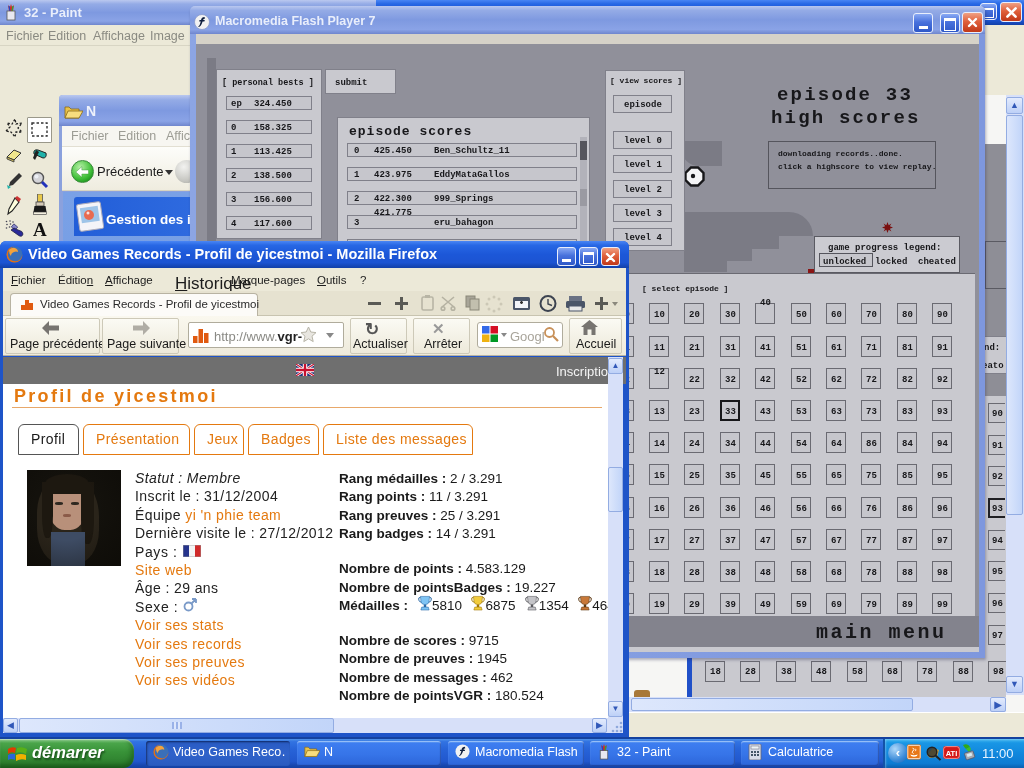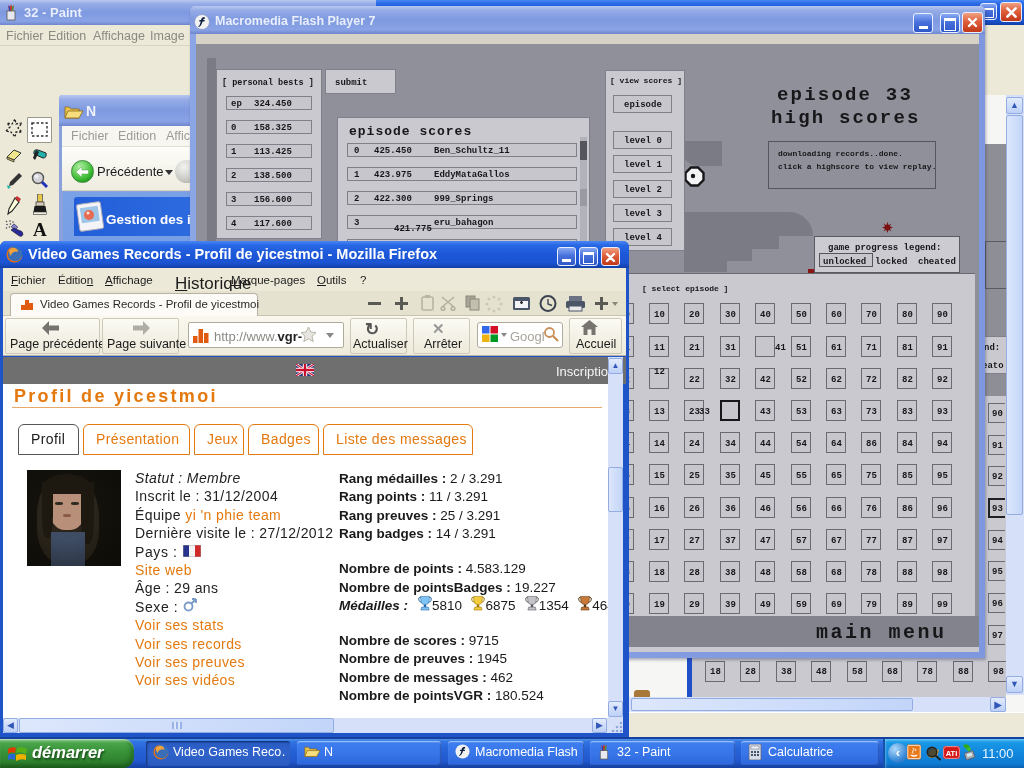--- a/index.html
+++ b/index.html
@@ -244,21 +244,21 @@
 <div class="a" style="left:151px;top:123px;width:230px;height:14px;background:#c6c6cc;border:1px solid #80808a;box-sizing:border-box;"></div>
 <div class="a gt" style="left:158px;top:126px;">1</div>
 <div class="a gt" style="left:178px;top:126px;">423.975</div>
 <div class="a gt" style="left:238px;top:126px;">EddyMataGallos</div>
 <div class="a" style="left:151px;top:147px;width:230px;height:14px;background:#c6c6cc;border:1px solid #80808a;box-sizing:border-box;"></div>
 <div class="a gt" style="left:158px;top:150px;">2</div>
 <div class="a gt" style="left:178px;top:150px;">422.300</div>
 <div class="a gt" style="left:238px;top:150px;">999_Springs</div>
 <div class="a" style="left:151px;top:171px;width:230px;height:14px;background:#c6c6cc;border:1px solid #80808a;box-sizing:border-box;"></div>
 <div class="a gt" style="left:158px;top:174px;">3</div>
-<div class="a gt" style="left:178px;top:180px;margin-left:20px;">421.775</div>
+<div class="a gt" style="left:178px;top:164px;">421.775</div>
 <div class="a gt" style="left:238px;top:174px;">eru_bahagon</div>
 <div class="a" style="left:151px;top:195px;width:230px;height:10px;background:#c6c6cc;border:1px solid #80808a;box-sizing:border-box;"></div>
 <div class="a" style="left:384px;top:93px;width:7px;height:110px;background:#b2b2ba;"></div>
 <div class="a" style="left:384px;top:97px;width:7px;height:19px;background:#55555d;"></div>
 <div class="a" style="left:384px;top:145px;width:7px;height:17px;background:#9a9aa2;"></div>
 <div class="a" style="left:409px;top:26px;width:80px;height:181px;background:#c9c9cf;border:1px solid #80808a;box-sizing:border-box;"></div>
 <div class="a gt" style="left:414px;top:32px;font-size:8px;">[ view scores ]</div>
 <div class="a" style="left:417px;top:51px;width:59px;height:18px;background:#c6c6cc;border:1px solid #80808a;box-sizing:border-box;"></div>
 <div class="a gt" style="left:428px;top:56px;">episode</div>
 <div class="a" style="left:417px;top:87px;width:59px;height:18px;background:#c6c6cc;border:1px solid #80808a;box-sizing:border-box;"></div>
@@ -344,37 +344,37 @@
 <div class="a gt" style="left:493px;top:524px;">28</div>
 <div class="a" style="left:488px;top:549px;width:20px;height:21px;background:#c6c6cc;border:1px solid #6a6a72;box-sizing:border-box;"></div>
 <div class="a gt" style="left:493px;top:556px;">29</div>
 <div class="a" style="left:524px;top:259px;width:20px;height:21px;background:#c6c6cc;border:1px solid #6a6a72;box-sizing:border-box;"></div>
 <div class="a gt" style="left:529px;top:266px;">30</div>
 <div class="a" style="left:524px;top:292px;width:20px;height:21px;background:#c6c6cc;border:1px solid #6a6a72;box-sizing:border-box;"></div>
 <div class="a gt" style="left:529px;top:299px;">31</div>
 <div class="a" style="left:524px;top:324px;width:20px;height:21px;background:#c6c6cc;border:1px solid #6a6a72;box-sizing:border-box;"></div>
 <div class="a gt" style="left:529px;top:331px;">32</div>
 <div class="a" style="left:524px;top:356px;width:20px;height:21px;background:#c6c6cc;border:2px solid #17171a;box-sizing:border-box;"></div>
-<div class="a gt" style="left:503px;top:363px;text-align:right;">33</div>
+<div class="a gt" style="left:529px;top:363px;text-align:right;">33</div>
 <div class="a" style="left:524px;top:388px;width:20px;height:21px;background:#c6c6cc;border:1px solid #6a6a72;box-sizing:border-box;"></div>
 <div class="a gt" style="left:529px;top:395px;">34</div>
 <div class="a" style="left:524px;top:420px;width:20px;height:21px;background:#c6c6cc;border:1px solid #6a6a72;box-sizing:border-box;"></div>
 <div class="a gt" style="left:529px;top:427px;">35</div>
 <div class="a" style="left:524px;top:453px;width:20px;height:21px;background:#c6c6cc;border:1px solid #6a6a72;box-sizing:border-box;"></div>
 <div class="a gt" style="left:529px;top:460px;">36</div>
 <div class="a" style="left:524px;top:485px;width:20px;height:21px;background:#c6c6cc;border:1px solid #6a6a72;box-sizing:border-box;"></div>
 <div class="a gt" style="left:529px;top:492px;">37</div>
 <div class="a" style="left:524px;top:517px;width:20px;height:21px;background:#c6c6cc;border:1px solid #6a6a72;box-sizing:border-box;"></div>
 <div class="a gt" style="left:529px;top:524px;">38</div>
 <div class="a" style="left:524px;top:549px;width:20px;height:21px;background:#c6c6cc;border:1px solid #6a6a72;box-sizing:border-box;"></div>
 <div class="a gt" style="left:529px;top:556px;">39</div>
 <div class="a" style="left:559px;top:259px;width:20px;height:21px;background:#c6c6cc;border:1px solid #6a6a72;box-sizing:border-box;"></div>
-<div class="a gt" style="left:564px;top:266px;">40</div>
+<div class="a gt" style="left:564px;top:254px;">40</div>
 <div class="a" style="left:559px;top:292px;width:20px;height:21px;background:#c6c6cc;border:1px solid #6a6a72;box-sizing:border-box;"></div>
-<div class="a gt" style="left:579px;top:299px;">41</div>
+<div class="a gt" style="left:564px;top:299px;">41</div>
 <div class="a" style="left:559px;top:324px;width:20px;height:21px;background:#c6c6cc;border:1px solid #6a6a72;box-sizing:border-box;"></div>
 <div class="a gt" style="left:564px;top:331px;">42</div>
 <div class="a" style="left:559px;top:356px;width:20px;height:21px;background:#c6c6cc;border:1px solid #6a6a72;box-sizing:border-box;"></div>
 <div class="a gt" style="left:564px;top:363px;">43</div>
 <div class="a" style="left:559px;top:388px;width:20px;height:21px;background:#c6c6cc;border:1px solid #6a6a72;box-sizing:border-box;"></div>
 <div class="a gt" style="left:564px;top:395px;">44</div>
 <div class="a" style="left:559px;top:420px;width:20px;height:21px;background:#c6c6cc;border:1px solid #6a6a72;box-sizing:border-box;"></div>
 <div class="a gt" style="left:564px;top:427px;">45</div>
 <div class="a" style="left:559px;top:453px;width:20px;height:21px;background:#c6c6cc;border:1px solid #6a6a72;box-sizing:border-box;"></div>
 <div class="a gt" style="left:564px;top:460px;">46</div>
@@ -661,21 +661,21 @@
 <div class="a" style="left:132px;top:233px;font-size:14px;letter-spacing:0.4px;"><span class="ol">Voir ses stats</span></div>
 <div class="a" style="left:132px;top:252px;font-size:14px;letter-spacing:0.4px;"><span class="ol">Voir ses records</span></div>
 <div class="a" style="left:132px;top:270px;font-size:14px;letter-spacing:0.4px;"><span class="ol">Voir ses preuves</span></div>
 <div class="a" style="left:132px;top:288px;font-size:14px;letter-spacing:0.4px;"><span class="ol">Voir ses vidéos</span></div>
 <div class="a" style="left:336px;top:87px;font-size:13.5px;color:#1a1a1a;"><b>Rang médailles :</b> 2 / 3.291</div>
 <div class="a" style="left:336px;top:105px;font-size:13.5px;color:#1a1a1a;"><b>Rang points :</b> 11 / 3.291</div>
 <div class="a" style="left:336px;top:124px;font-size:13.5px;color:#1a1a1a;"><b>Rang preuves :</b> 25 / 3.291</div>
 <div class="a" style="left:336px;top:142px;font-size:13.5px;color:#1a1a1a;"><b>Rang badges :</b> 14 / 3.291</div>
 <div class="a" style="left:336px;top:177px;font-size:13.5px;color:#1a1a1a;"><b>Nombre de points :</b> 4.583.129</div>
 <div class="a" style="left:336px;top:196px;font-size:13.5px;color:#1a1a1a;"><b>Nombre de pointsBadges :</b> 19.227</div>
-<div class="a" style="left:336px;top:214px;font-size:13.5px;color:#1a1a1a;font-style:italic;"><b>Médailles :</b></div>
+<div class="a" style="left:336px;top:214px;font-size:13.5px;color:#1a1a1a;"><b>Médailles :</b></div>
 <svg class="a" style="left:415px;top:211px;" width="14" height="16" viewBox="0 0 17 18">
 <path d="M3 1 L14 1 L13.4 7 Q13 11 8.5 11 Q4 11 3.6 7 Z" fill="#7ec4f4" stroke="#2a6aa8" stroke-width="0.7"></path>
 <path d="M3 2 Q0 2 1 5.5 Q1.8 8 4 8 M14 2 Q17 2 16 5.5 Q15.2 8 13 8" fill="none" stroke="#2a6aa8" stroke-width="1.2"></path>
 <rect x="7" y="11" width="3" height="3" fill="#2a6aa8"></rect>
 <path d="M4.5 14 L12.5 14 L13.5 17.5 L3.5 17.5 Z" fill="#7ec4f4" stroke="#2a6aa8" stroke-width="0.7"></path>
       </svg>
 <div class="a" style="left:429px;top:214px;font-size:13.5px;color:#1a1a1a;">5810</div>
 <svg class="a" style="left:468.4px;top:211px;" width="14" height="16" viewBox="0 0 17 18">
 <path d="M3 1 L14 1 L13.4 7 Q13 11 8.5 11 Q4 11 3.6 7 Z" fill="#f2cc3c" stroke="#a07808" stroke-width="0.7"></path>
 <path d="M3 2 Q0 2 1 5.5 Q1.8 8 4 8 M14 2 Q17 2 16 5.5 Q15.2 8 13 8" fill="none" stroke="#a07808" stroke-width="1.2"></path>

